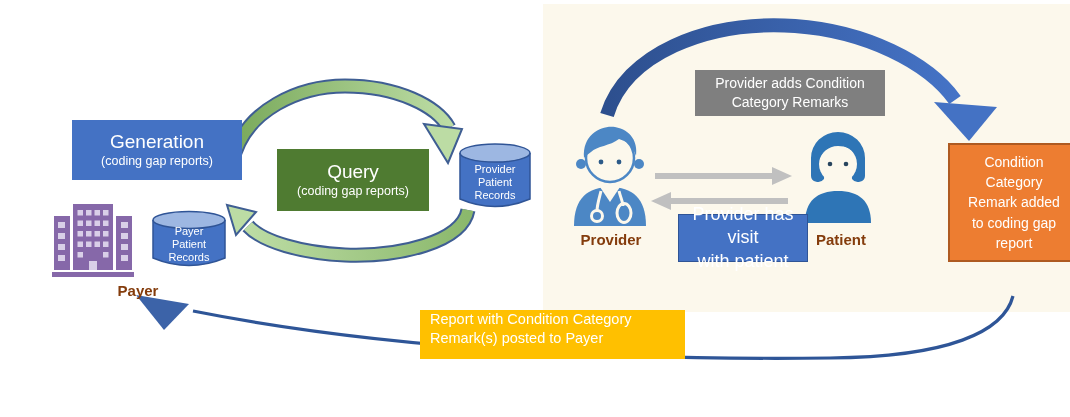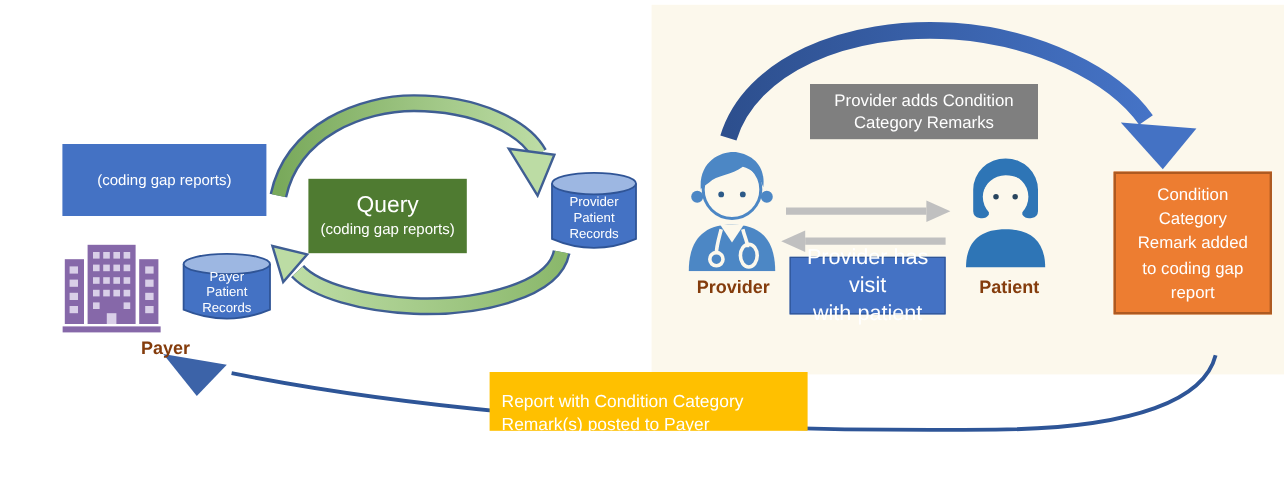--- a/index.html
+++ b/index.html
@@ -11,32 +11,33 @@
   .abs{position:absolute;}
   .panel{
     left:543px;top:4px;width:527px;height:308px;
     background:#FCF8EC;
   }
   .layer{left:0;top:0;width:1070px;height:417px;pointer-events:none;}
   .box{
     color:#ffffff;display:flex;flex-direction:column;
     align-items:center;justify-content:center;text-align:center;
     box-sizing:border-box;
+    margin-left:20px;
   }
   .pre{white-space:pre-line;}
   .gen-box{left:52px;top:120px;width:170px;height:60px;background:#4472C4;}
-  .qry-box{left:257px;top:149px;width:132px;height:62px;background:#4F7B31;}
+  .qry-box{left:257px;top:149px;width:152px;height:62px;background:#4F7B31;}
   .box .big{font-size:19px;line-height:1.2;}
   .box .small{font-size:12.5px;line-height:1.2;text-align:right;}
   .gray-note{left:675px;top:70px;width:190px;height:46px;background:#7F7F7F;font-size:14px;line-height:1.35;}
   .visit-box{left:658px;top:214px;width:130px;height:48px;background:#4472C4;border:1.5px solid #2F5496;font-size:18px;line-height:1.3;}
   .orange-box{left:928px;top:143px;width:132px;height:119px;background:#ED7D31;border:2px solid #AE5A21;font-size:14px;line-height:1.45;}
-  .yellow-box{left:408px;top:310px;width:265px;height:49px;background:#FFC000;
+  .yellow-box{left:420px;top:310px;width:265px;height:49px;background:#FFC000;
     color:#fff;font-size:14.5px;line-height:1.3;box-sizing:border-box;
-    padding:16px 10px;text-align:left;}
+    padding:0 10px;text-align:left;}
   .cyl{overflow:visible;}
   .cyl-label{
     position:absolute;left:0;right:0;top:0;bottom:0;
     display:flex;align-items:center;justify-content:center;
     color:#fff;font-size:11px;line-height:1.18;text-align:center;
   }
   .pay-cyl{left:150px;top:210px;width:78px;height:60px;}
   .prov-cyl{left:457px;top:142px;width:76px;height:70px;}
   .pay-cyl .cyl-label{padding-top:9px;}
   .prov-cyl .cyl-label{padding-top:11px;}
@@ -94,20 +95,21 @@
 
     <g>
       <path d="M655 176 H772" stroke="#C0C0C0" stroke-width="6" fill="none"></path>
       <polygon points="772,167 792,176 772,185" fill="#C0C0C0"></polygon>
       <path d="M788 201 H671" stroke="#C0C0C0" stroke-width="6" fill="none"></path>
       <polygon points="671,192 651,201 671,210" fill="#C0C0C0"></polygon>
     </g>
   </svg>
 
   <div class="abs box gen-box">
+    <div class="big">Generation</div>
     <div class="small">(coding gap reports)</div>
   </div>
 
   <div class="abs box qry-box">
     <div class="big">Query</div>
     <div class="small">(coding gap reports)</div>
   </div>
 
   <svg class="abs" style="left:52px;top:202px" width="82" height="80" viewBox="0 0 82 80">
     <rect x="2" y="14" width="16" height="54" fill="#8668A9"></rect>

